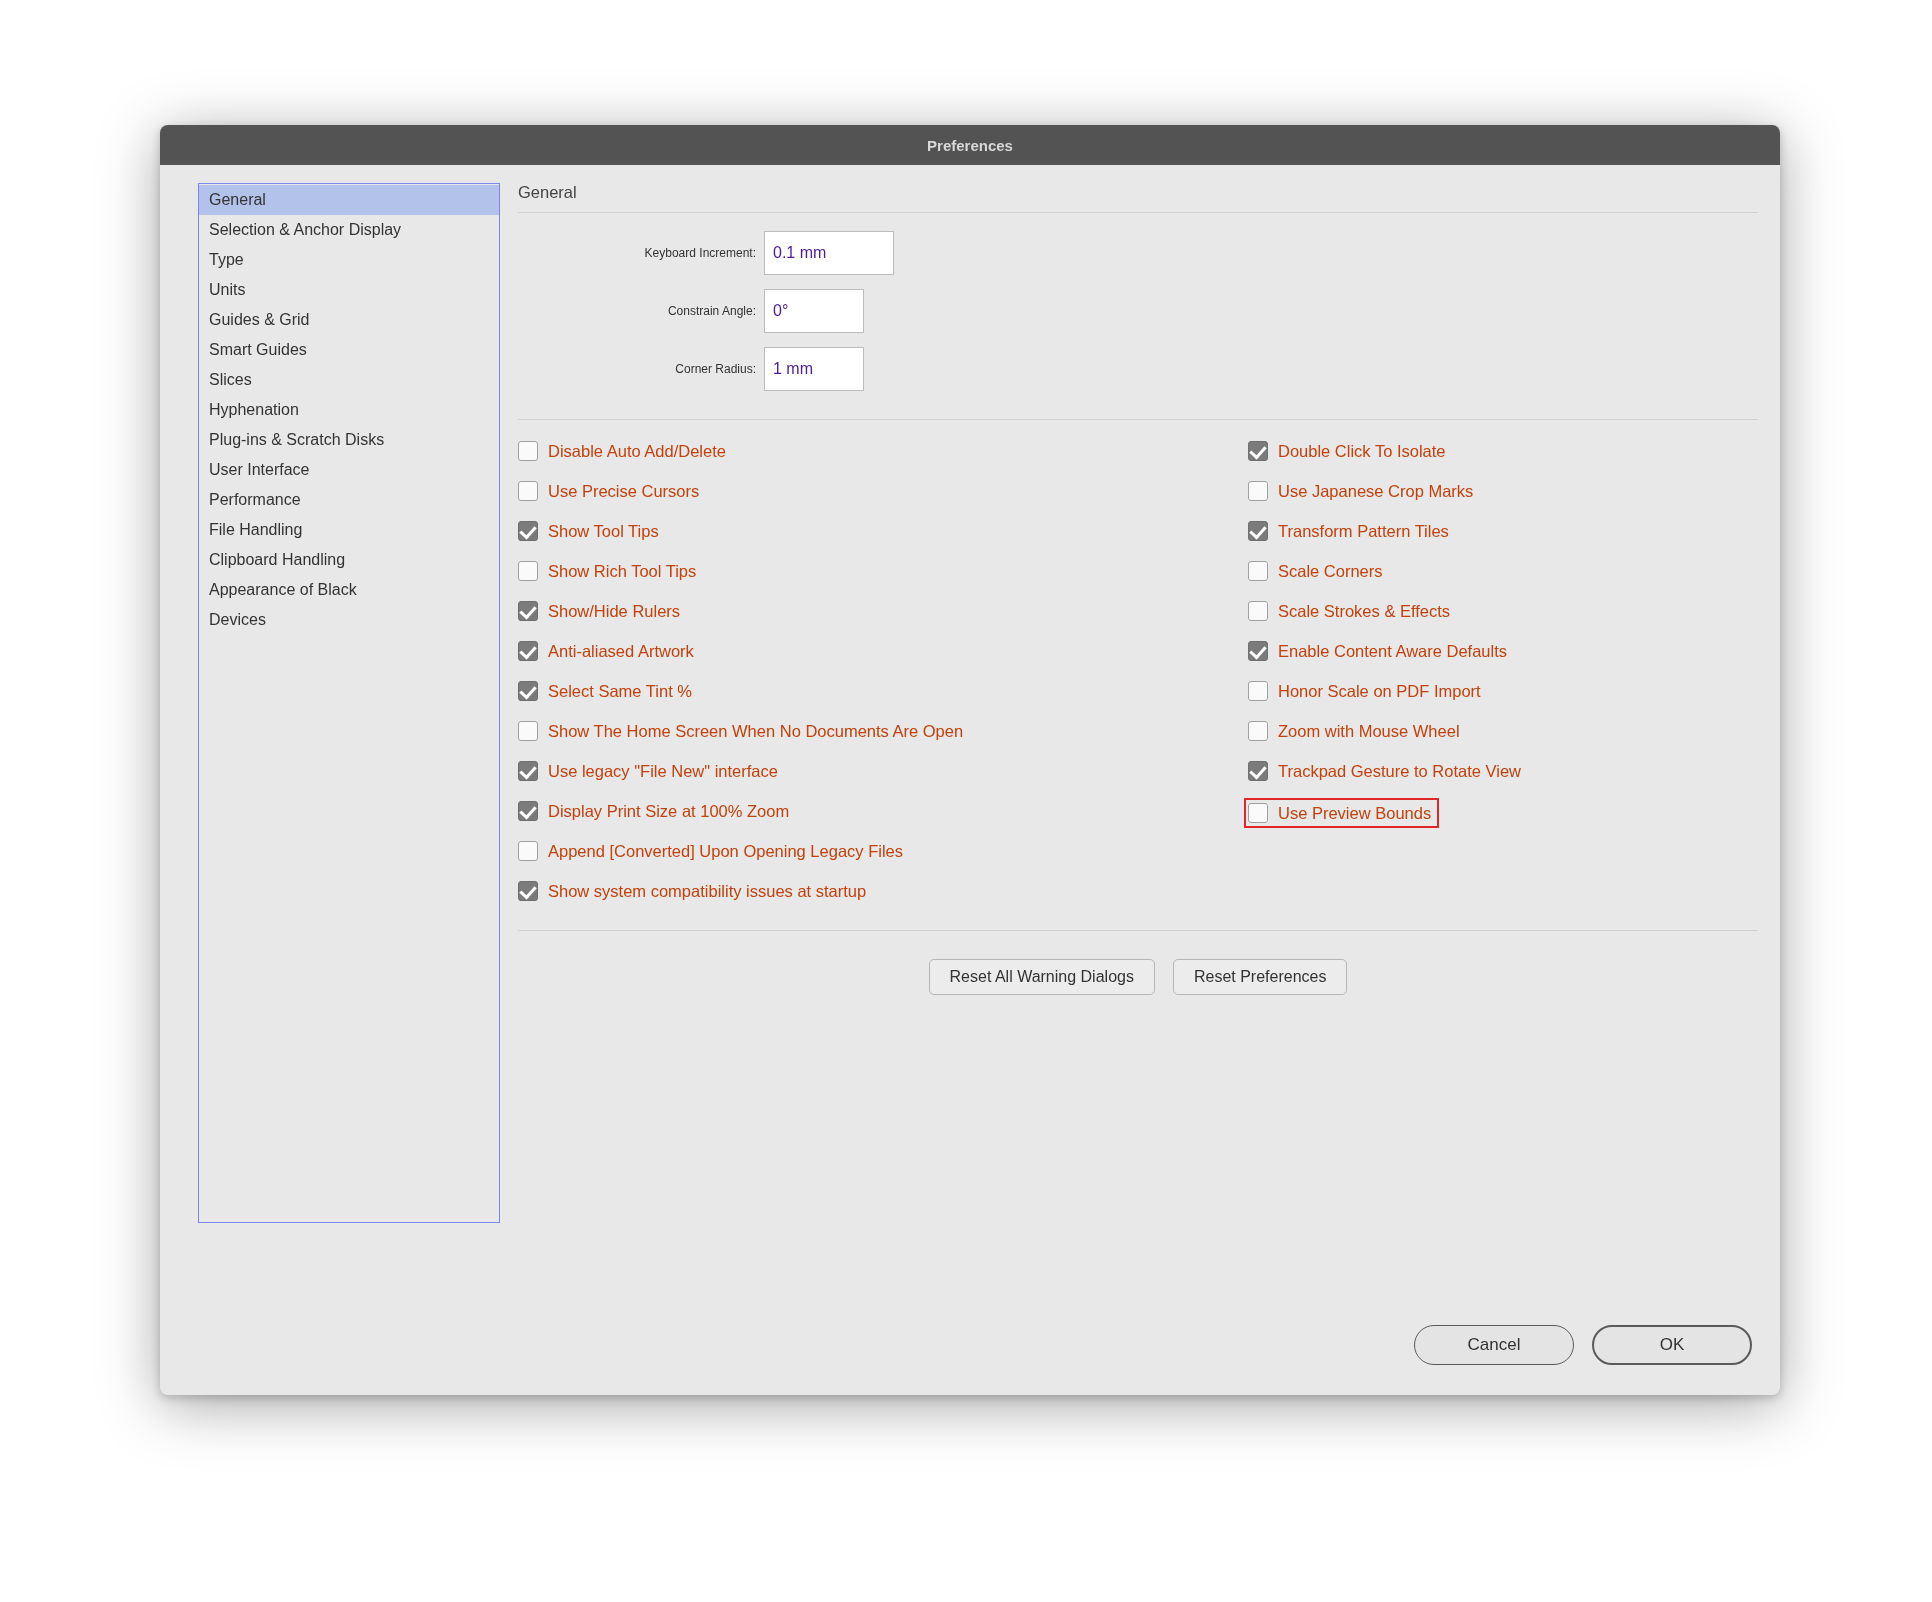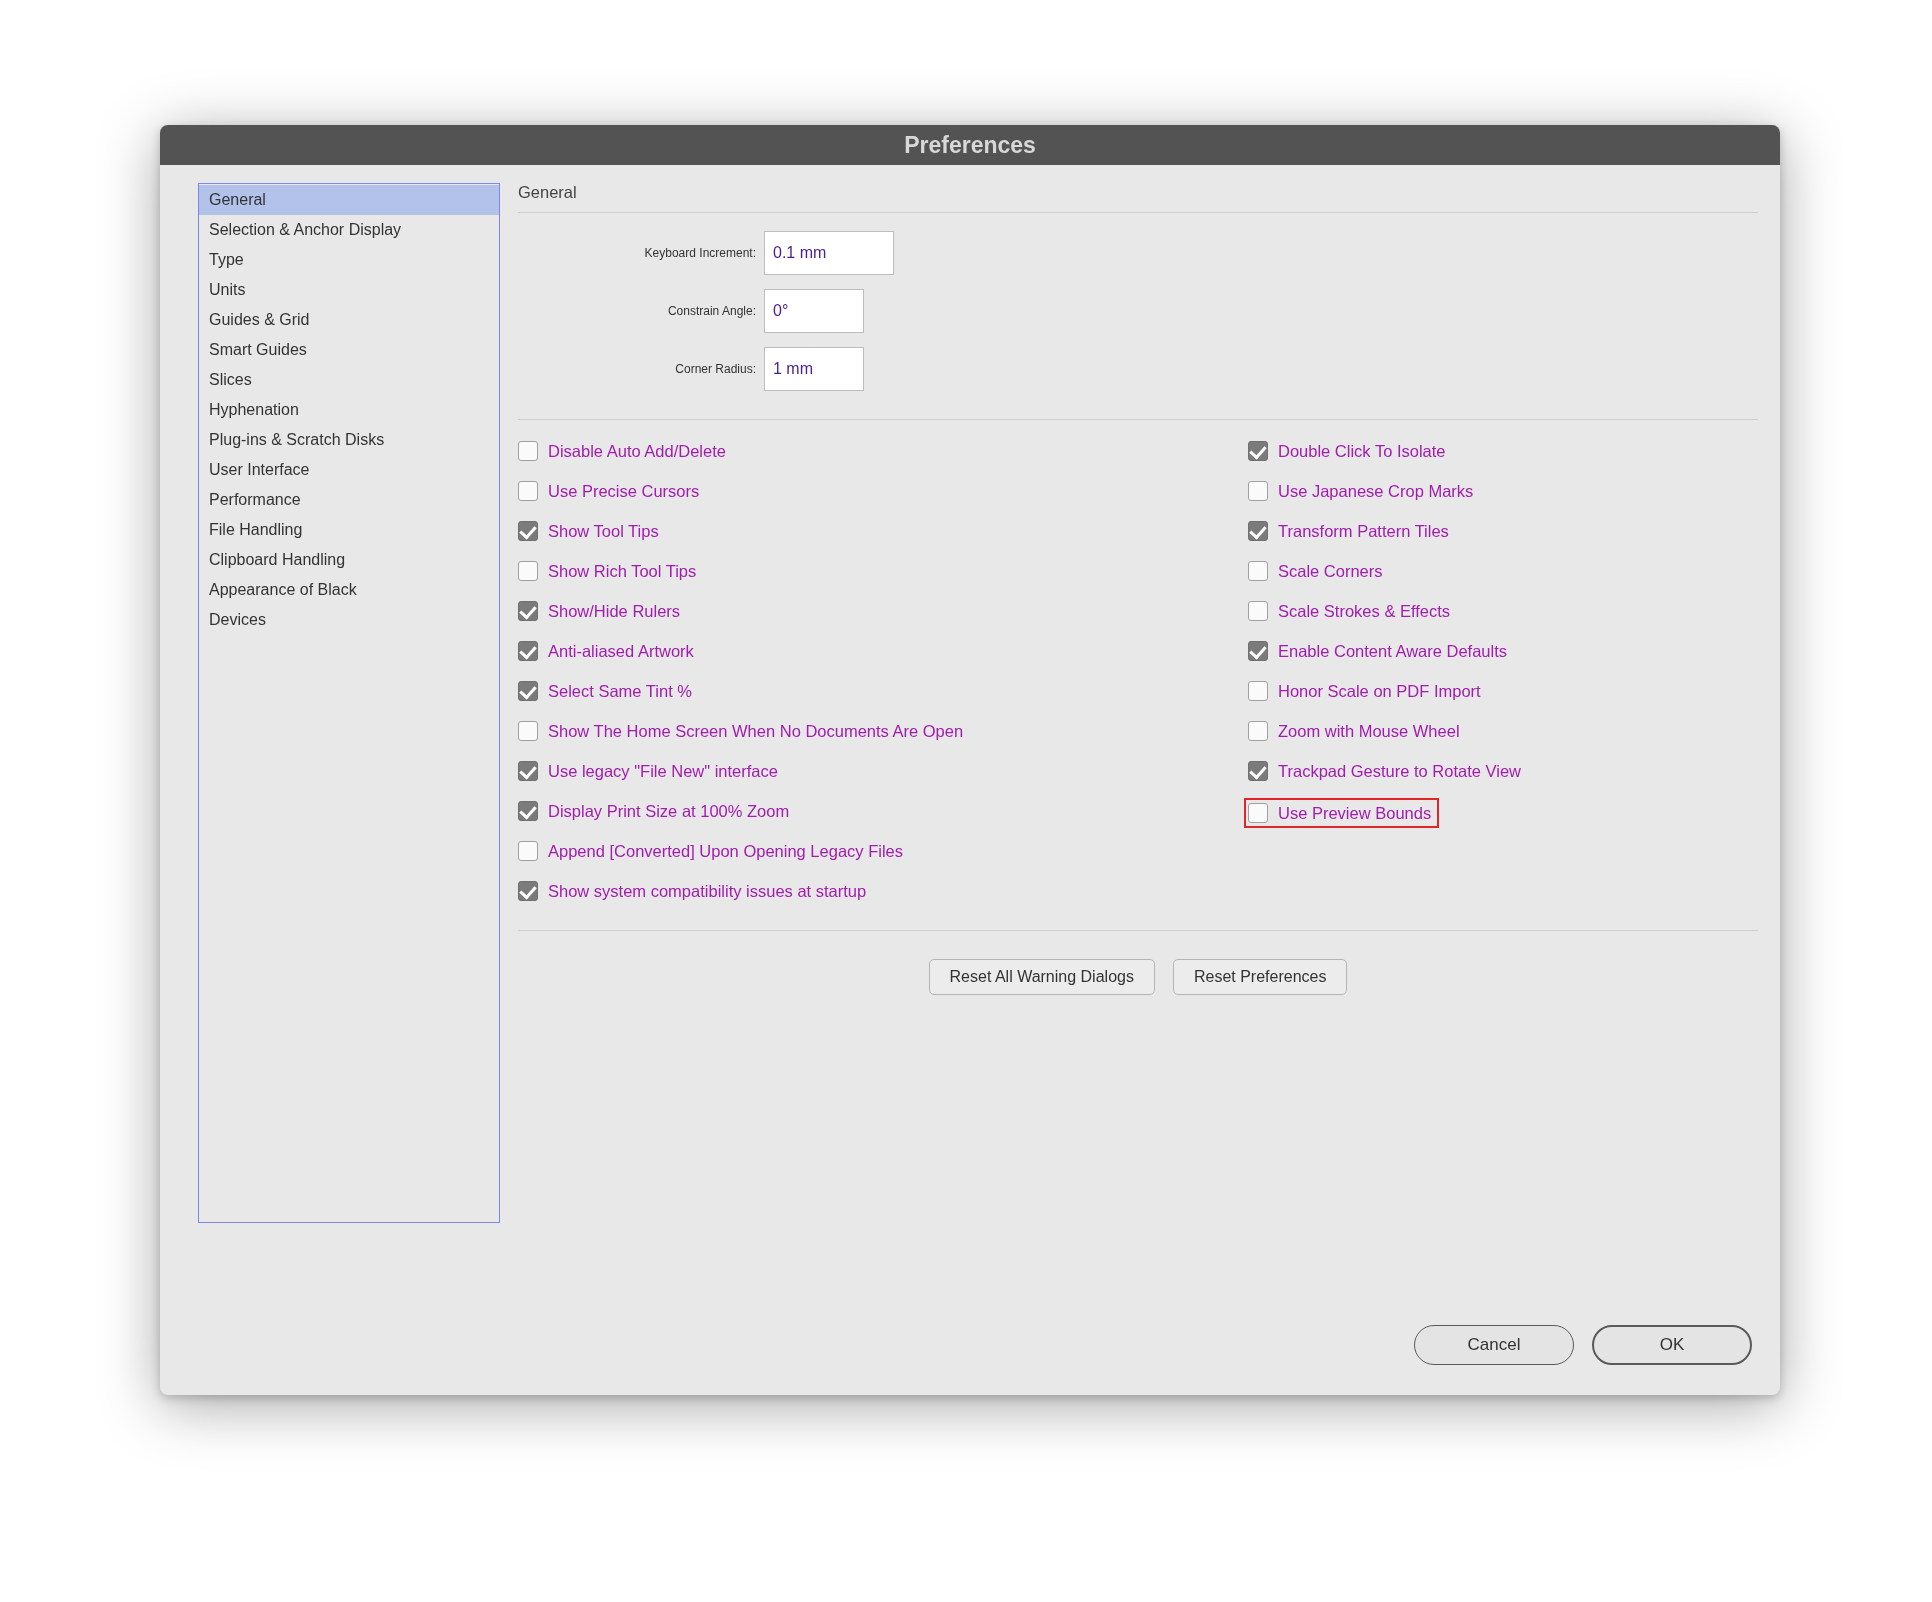--- a/index.html
+++ b/index.html
@@ -23,21 +23,21 @@
     box-shadow: 0 10px 60px rgba(0,0,0,0.35), 0 3px 10px rgba(0,0,0,0.2);
     overflow: hidden;
     display: flex;
     flex-direction: column;
   }
   .titlebar {
     height: 40px;
     background: #535353;
     color: #d8d8d8;
     font-weight: 600;
-    font-size: 23px;
+    font-size: 15px;
     display: flex;
     align-items: center;
     justify-content: center;
     flex-shrink: 0;
   }
   .body {
     flex: 1;
     display: flex;
     flex-direction: column;
     padding: 18px 22px 26px 22px;
@@ -99,21 +99,21 @@
     gap: 50px;
     margin-bottom: 6px;
   }
   .checks-col { display: flex; flex-direction: column; gap: 14px; }
   .checks-col.left { flex: 0 0 680px; }
   .check-item {
     display: flex;
     align-items: center;
     gap: 10px;
     font-size: 16.5px;
-    color: #a21caf;
+    color: #c2410c;
     padding: 3px 0;
   }
   .check-item.highlighted {
     border: 2.5px solid #e02626;
     padding: 3px 6px 3px 2px;
     margin-left: -4px;
     width: fit-content;
   }
   .cb {
     width: 20px; height: 20px;

